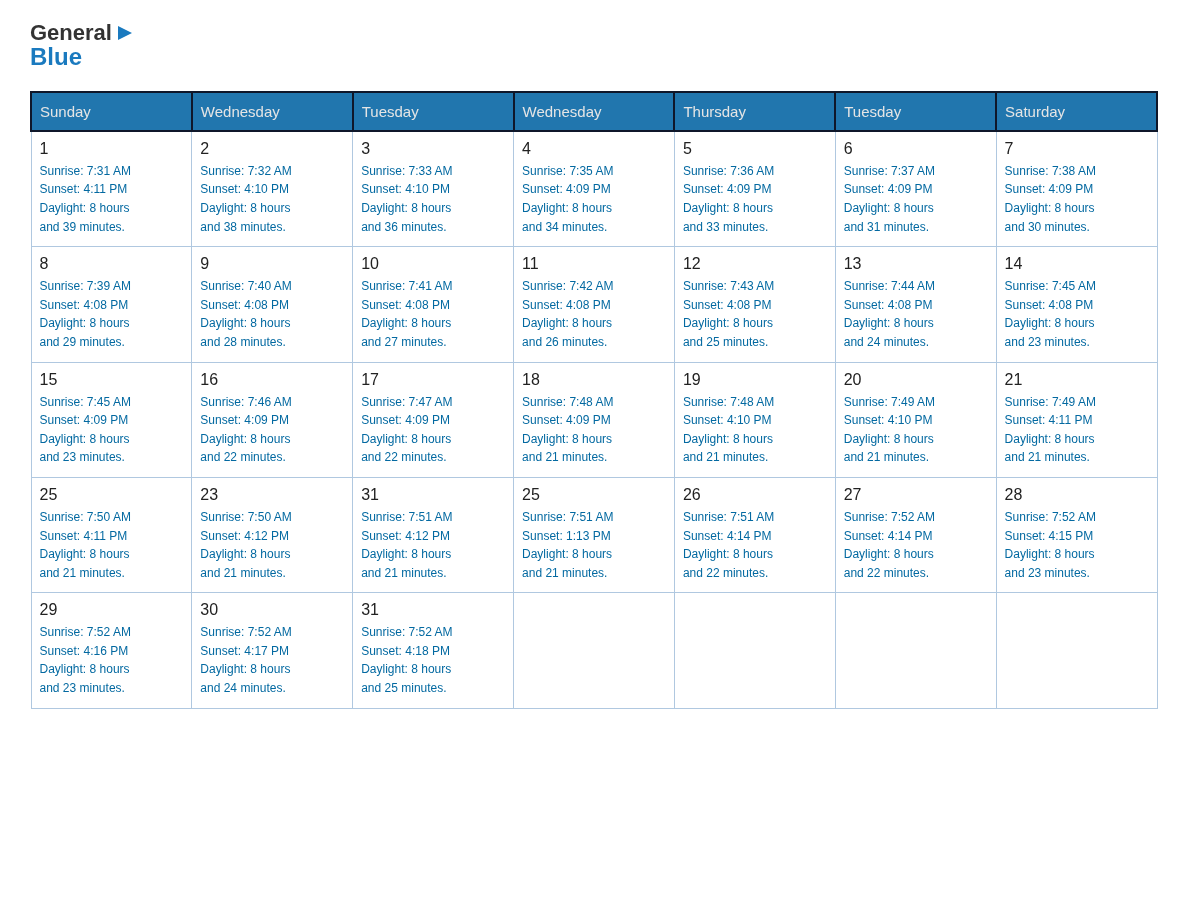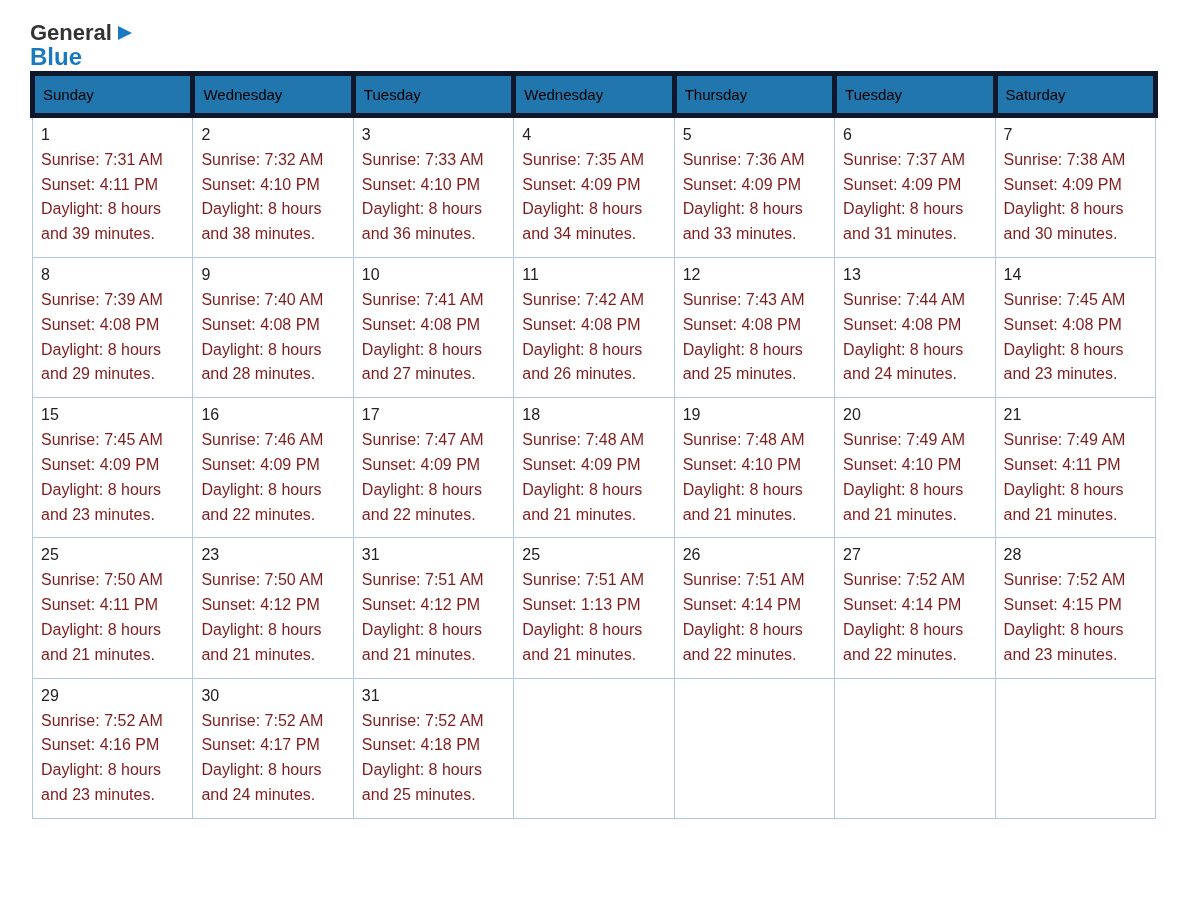--- a/index.html
+++ b/index.html
@@ -7,20 +7,21 @@
       font-family: Arial, sans-serif;
       background: #fff;
       padding: 20px 30px;
       width: 1188px;
       min-height: 918px;
     }
     .header-area {
       display: flex;
       justify-content: space-between;
       align-items: flex-start;
+      margin-bottom: 20px;
     }
     .logo-area {
       display: flex;
       align-items: center;
     }
     .title-area {
       text-align: right;
     }
     .month-title {
       font-size: 48px;
@@ -33,26 +34,26 @@
       color: #555;
       margin-top: 4px;
     }
     .calendar-table {
       width: 100%;
       border-collapse: collapse;
       table-layout: fixed;
     }
     .calendar-table thead tr th {
       background-color: #2176ae;
-      color: #000000;
+      color: #e5e5e5;
       padding: 10px 8px;
       font-size: 15px;
       font-weight: normal;
       text-align: left;
-      border: 5px solid #0f172a;
+      border: 2px solid #0f172a;
     }
     .calendar-table tbody tr td {
       vertical-align: top;
       padding: 8px 8px 10px 8px;
       border: 1px solid #b0c8e0;
       font-size: 12.5px;
       color: #333;
       min-height: 90px;
       background: #fff;
     }
@@ -60,22 +61,22 @@
       background: #fff;
     }
     .day-number {
       font-size: 16px;
       font-weight: normal;
       color: #222;
       display: block;
       margin-bottom: 4px;
     }
     .day-info {
-      font-size: 16px;
-      color: #7f1d1d;
+      font-size: 12px;
+      color: #0369a1;
       line-height: 1.55;
     }
     .row-border-top td {
       border-top: 2px solid #2176ae;
     }
   </style>
 </head>
 <body>
 
 <div class="header-area">

